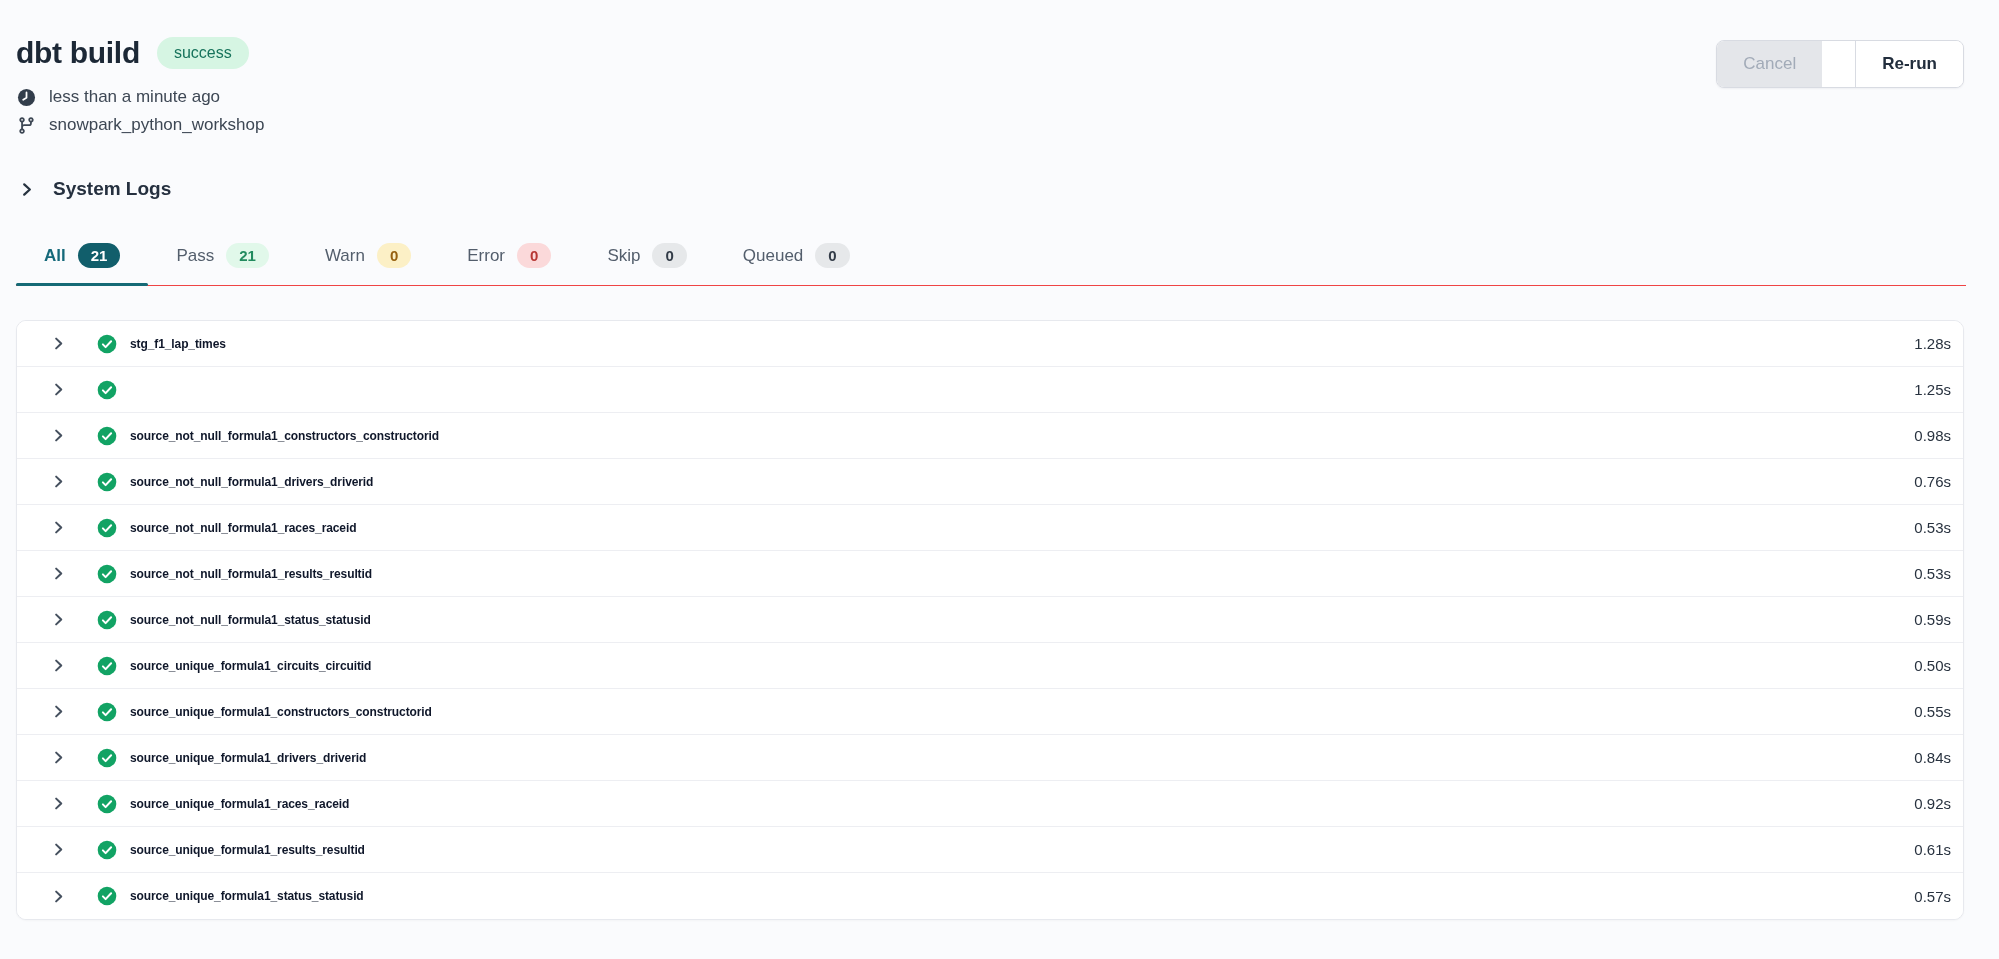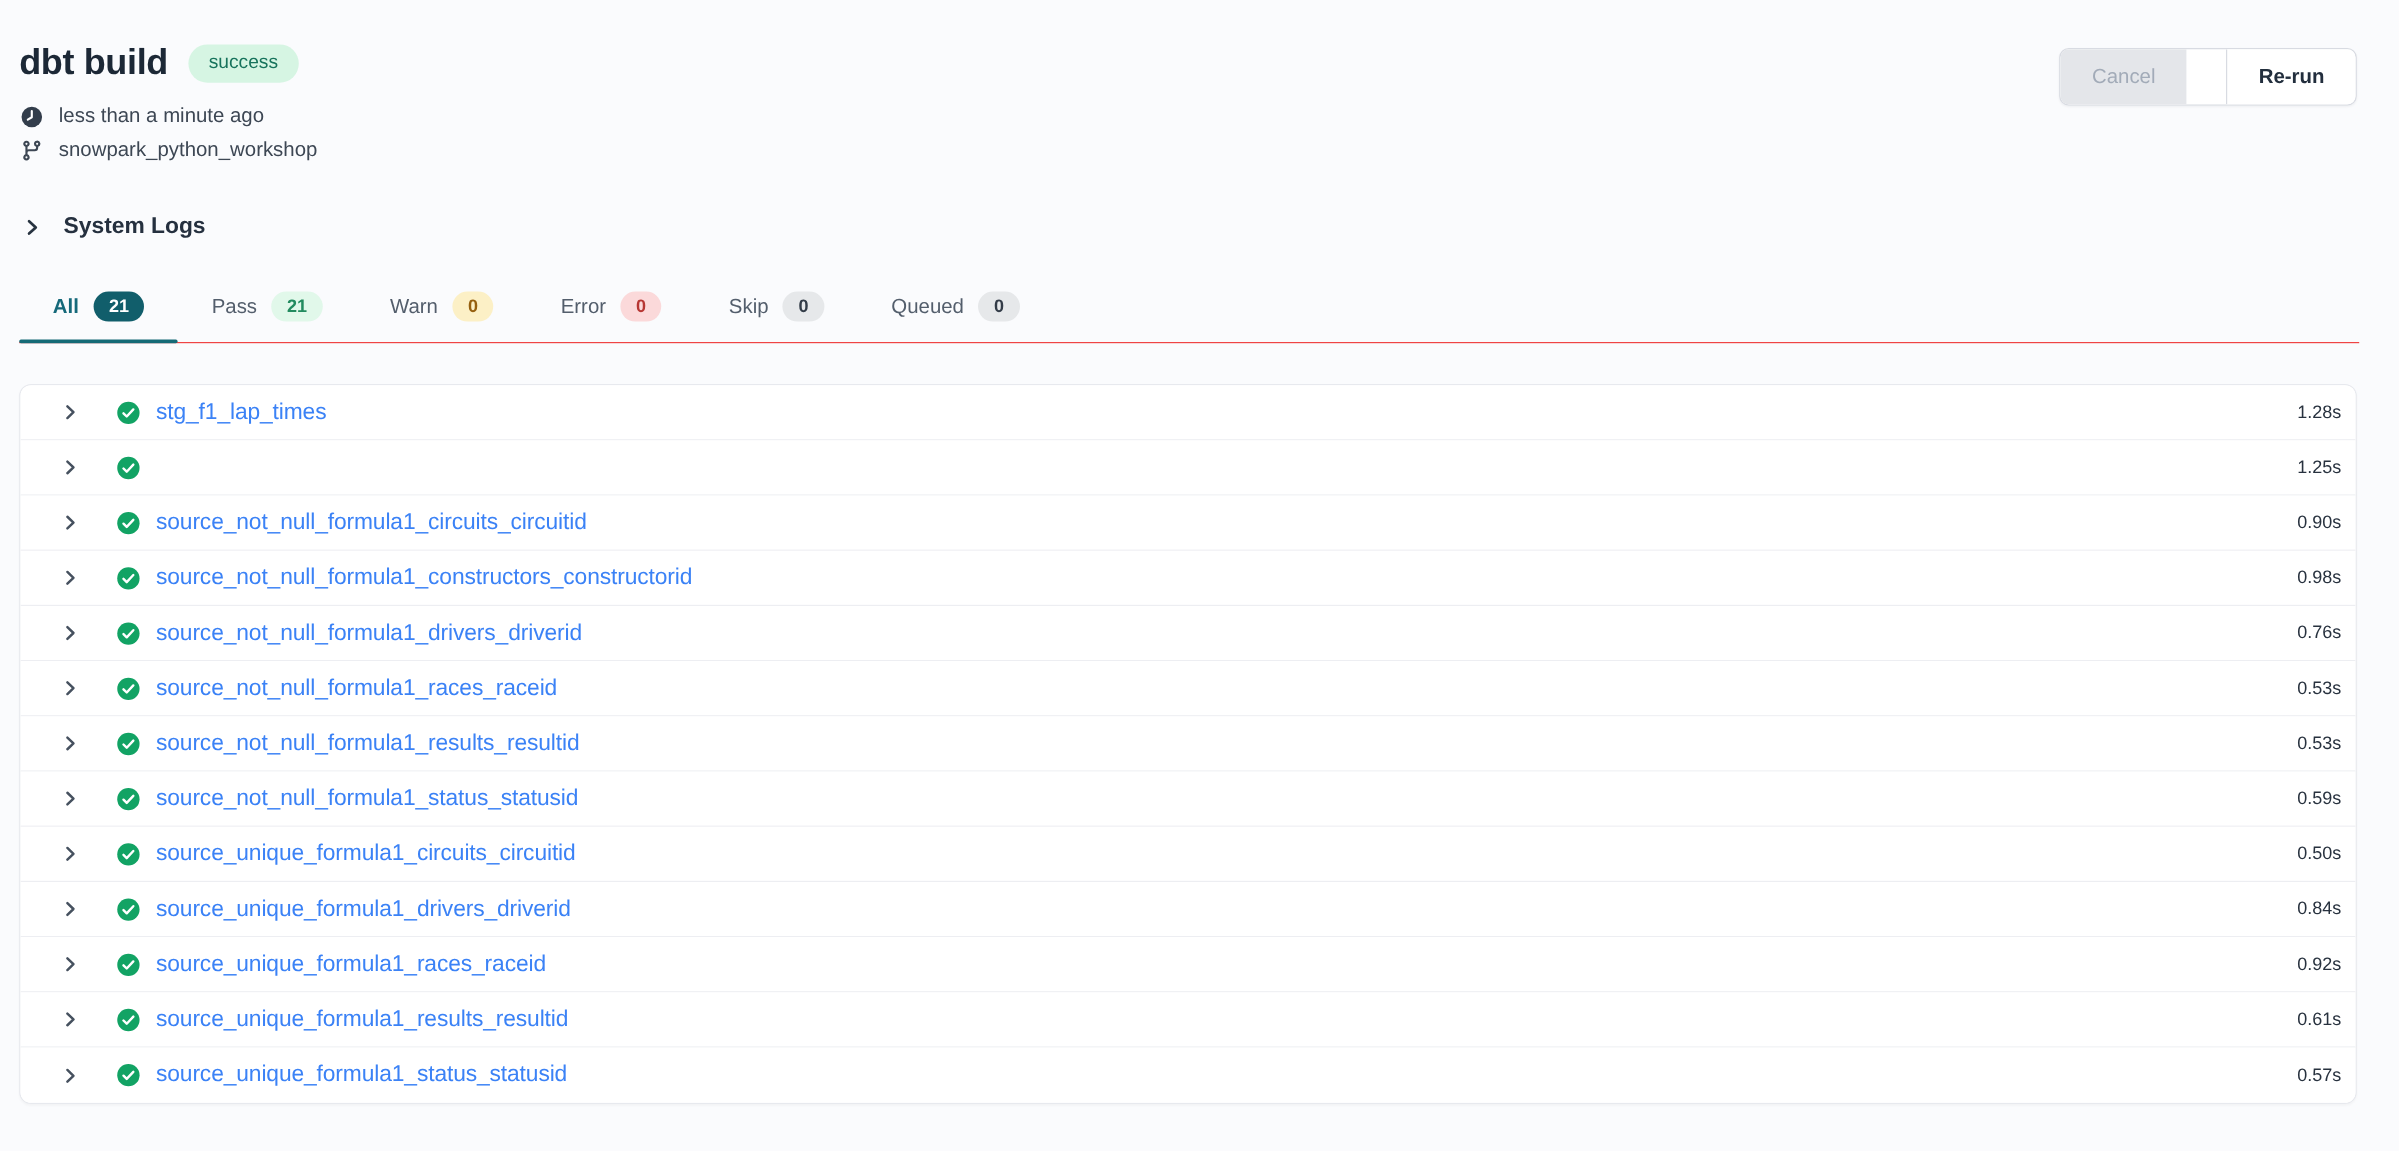--- a/index.html
+++ b/index.html
@@ -66,21 +66,21 @@
     border: 1px solid #e7e9ee; border-radius: 10px; overflow: hidden;
     box-shadow: 0 1px 2px rgba(16,24,40,0.03);
   }
   .row {
     display: flex; align-items: center; height: 46px;
     border-bottom: 1px solid #edeef2; padding: 0 12px 0 34px; background: #fff;
   }
   .row:last-child { border-bottom: none; }
   .row-chevron { display: flex; align-items: center; margin-right: 31px; color: #46515f; cursor: pointer; }
   .check-icon { display: flex; align-items: center; margin-right: 13px; }
-  .row-name { font-weight: 400; font-size: 19px; color: #3b82f6; letter-spacing: -0.1px; }
+  .row-name { font-weight: 700; font-size: 12px; color: #0f172a; letter-spacing: -0.1px; }
   .row-duration { margin-left: auto; font-size: 15px; color: #28323f; }
 </style>
 </head>
 <body>
 
 <div class="header">
   <div class="title-row">
     <span class="page-title">dbt build</span>
     <span class="status-badge">success</span>
   </div>
@@ -167,35 +167,20 @@
     </span>
     <span class="check-icon">
       <svg width="20" height="20" viewBox="0 0 20 20">
         <circle cx="10" cy="10" r="9.3" fill="#12a364"></circle>
         <path d="M5.9 10.4l2.7 2.7 5.5-5.9" fill="none" stroke="#ffffff" stroke-width="2" stroke-linecap="round" stroke-linejoin="round"></path>
       </svg>
     </span>
     <span class="row-duration">1.25s</span>
   </div>
 
-  <div class="row">
-    <span class="row-chevron">
-      <svg width="15" height="15" viewBox="0 0 16 16">
-        <path d="M5.5 2.8l5.4 5.2-5.4 5.2" fill="none" stroke="currentColor" stroke-width="2.2" stroke-linecap="round" stroke-linejoin="round"></path>
-      </svg>
-    </span>
-    <span class="check-icon">
-      <svg width="20" height="20" viewBox="0 0 20 20">
-        <circle cx="10" cy="10" r="9.3" fill="#12a364"></circle>
-        <path d="M5.9 10.4l2.7 2.7 5.5-5.9" fill="none" stroke="#ffffff" stroke-width="2" stroke-linecap="round" stroke-linejoin="round"></path>
-      </svg>
-    </span>
-    <span class="row-name">source_not_null_formula1_circuits_circuitid</span>
-    <span class="row-duration">0.90s</span>
-  </div>
 
   <div class="row">
     <span class="row-chevron">
       <svg width="15" height="15" viewBox="0 0 16 16">
         <path d="M5.5 2.8l5.4 5.2-5.4 5.2" fill="none" stroke="currentColor" stroke-width="2.2" stroke-linecap="round" stroke-linejoin="round"></path>
       </svg>
     </span>
     <span class="check-icon">
       <svg width="20" height="20" viewBox="0 0 20 20">
         <circle cx="10" cy="10" r="9.3" fill="#12a364"></circle>
@@ -279,20 +264,35 @@
     <span class="check-icon">
       <svg width="20" height="20" viewBox="0 0 20 20">
         <circle cx="10" cy="10" r="9.3" fill="#12a364"></circle>
         <path d="M5.9 10.4l2.7 2.7 5.5-5.9" fill="none" stroke="#ffffff" stroke-width="2" stroke-linecap="round" stroke-linejoin="round"></path>
       </svg>
     </span>
     <span class="row-name">source_unique_formula1_circuits_circuitid</span>
     <span class="row-duration">0.50s</span>
   </div>
 
+  <div class="row">
+    <span class="row-chevron">
+      <svg width="15" height="15" viewBox="0 0 16 16">
+        <path d="M5.5 2.8l5.4 5.2-5.4 5.2" fill="none" stroke="currentColor" stroke-width="2.2" stroke-linecap="round" stroke-linejoin="round"></path>
+      </svg>
+    </span>
+    <span class="check-icon">
+      <svg width="20" height="20" viewBox="0 0 20 20">
+        <circle cx="10" cy="10" r="9.3" fill="#12a364"></circle>
+        <path d="M5.9 10.4l2.7 2.7 5.5-5.9" fill="none" stroke="#ffffff" stroke-width="2" stroke-linecap="round" stroke-linejoin="round"></path>
+      </svg>
+    </span>
+    <span class="row-name">source_unique_formula1_constructors_constructorid</span>
+    <span class="row-duration">0.55s</span>
+  </div>
 
   <div class="row">
     <span class="row-chevron">
       <svg width="15" height="15" viewBox="0 0 16 16">
         <path d="M5.5 2.8l5.4 5.2-5.4 5.2" fill="none" stroke="currentColor" stroke-width="2.2" stroke-linecap="round" stroke-linejoin="round"></path>
       </svg>
     </span>
     <span class="check-icon">
       <svg width="20" height="20" viewBox="0 0 20 20">
         <circle cx="10" cy="10" r="9.3" fill="#12a364"></circle>

